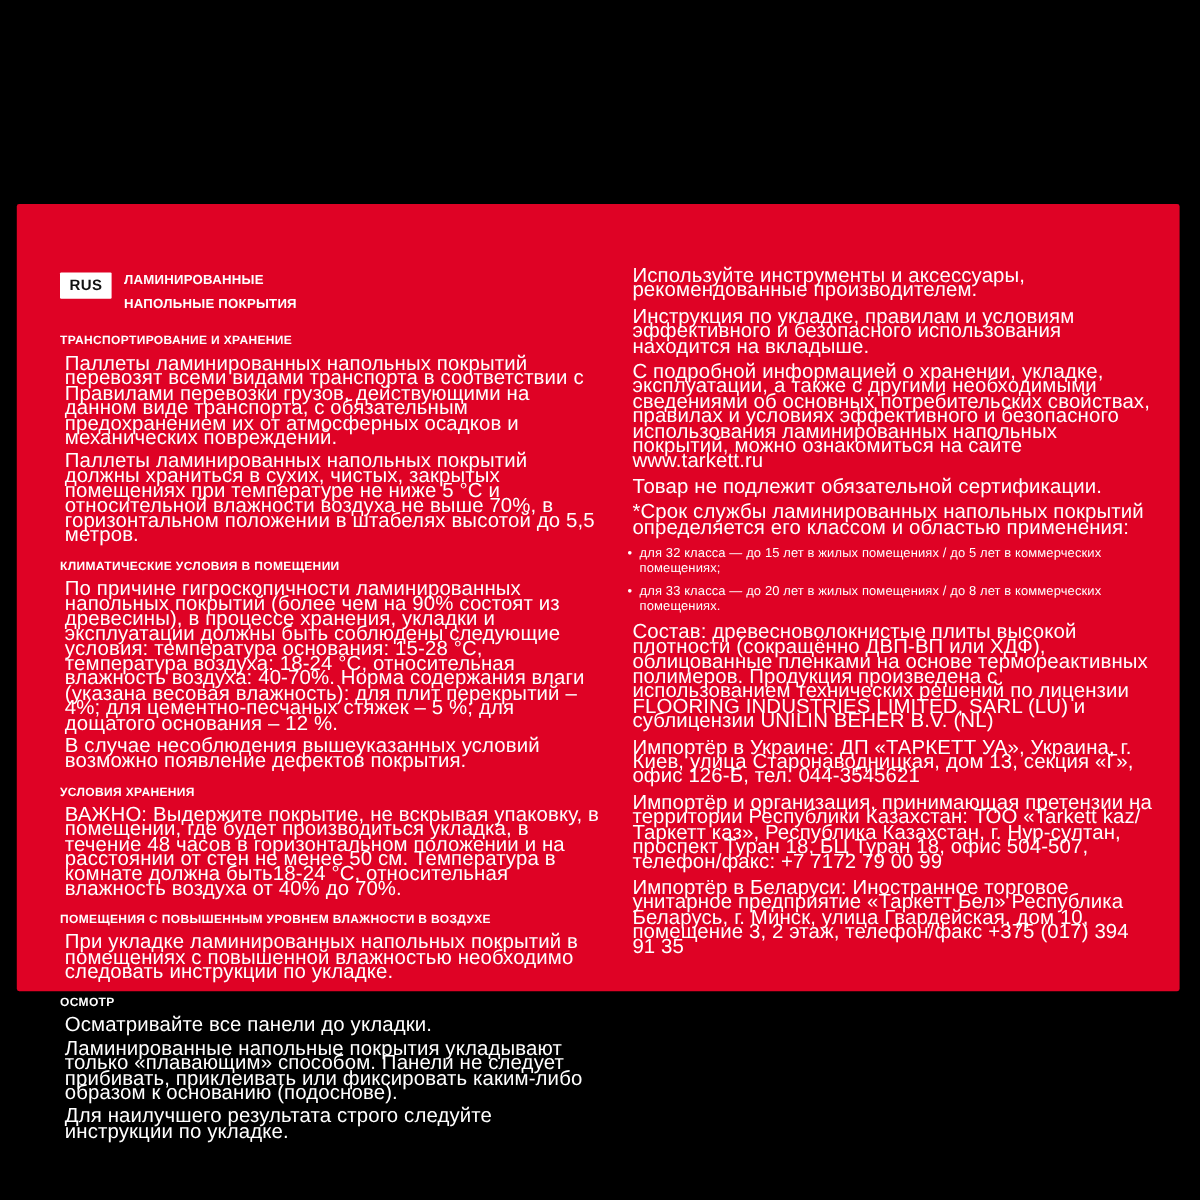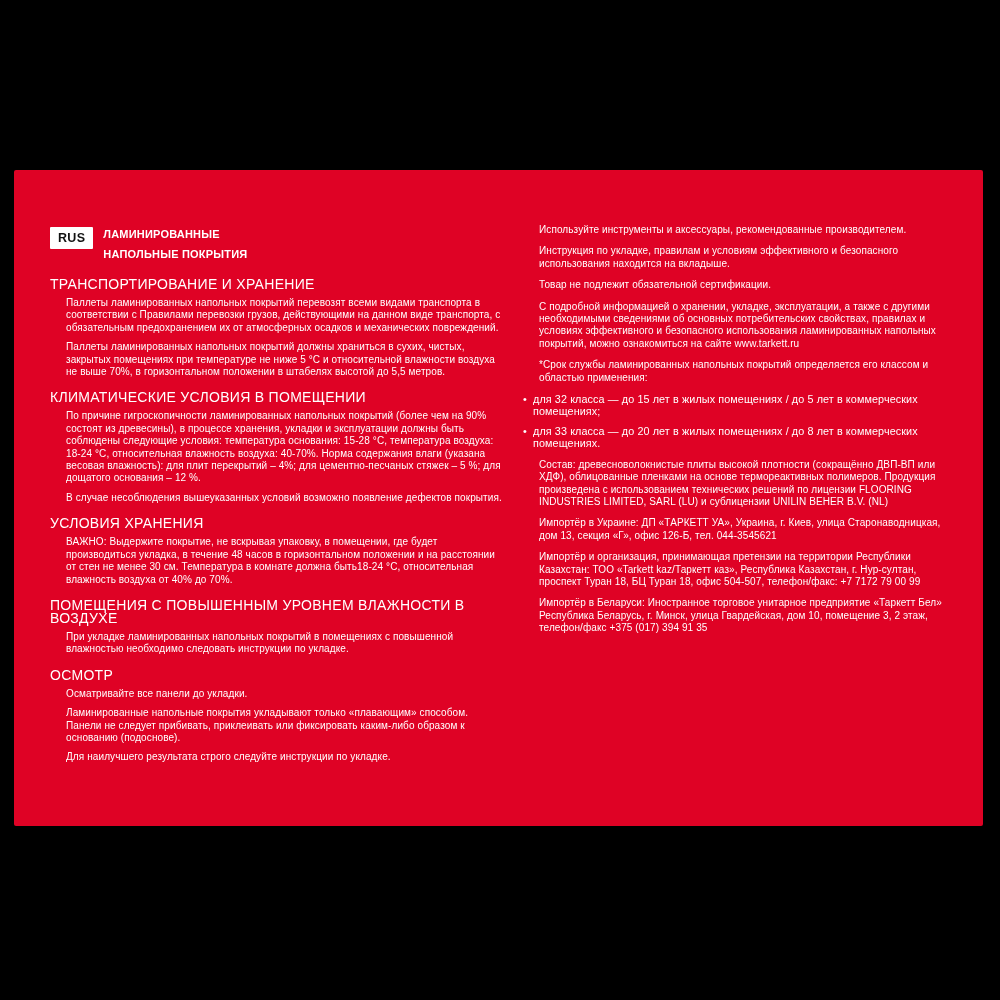--- a/index.html
+++ b/index.html
@@ -18,24 +18,24 @@
   .col-right{width:437px;flex:0 0 auto;}
   .title-row{display:flex;align-items:flex-start;margin:0 0 14px 0;}
   .badge{
     background:#ffffff;color:#121212;font-weight:bold;font-size:12.5px;line-height:16px;
     padding:3px 8px;border-radius:1px;margin:3px 10px 0 0;letter-spacing:.3px;
   }
   h1{
     margin:0;font-size:11px;line-height:20px;font-weight:bold;letter-spacing:.2px;
   }
   h2{
-    margin:13px 0 6px 0;font-size:14px;line-height:13px;font-weight:normal;letter-spacing:.3px;
+    margin:13px 0 6px 0;font-size:10px;line-height:13px;font-weight:bold;letter-spacing:.3px;
   }
   section:first-of-type h2{margin-top:0;}
-  p{margin:0 0 7px 16px;font-size:10px;line-height:12.4px;letter-spacing:.1px;}
+  p{margin:0 0 7px 4px;font-size:17px;line-height:12.4px;letter-spacing:.1px;}
   .col-right p{margin-bottom:9px;}
   .lead{font-weight:normal;}
   ul{list-style:none;margin:0 0 9px 0;padding:0;}
   li{display:flex;font-size:10.8px;line-height:12.4px;letter-spacing:.1px;margin:0 0 7px 0;}
   .bullet{width:10px;flex:0 0 auto;}
 </style>
 </head>
 <body>
 
 <div class="card">
@@ -54,41 +54,41 @@
       </section>
 
       <section>
         <h2>КЛИМАТИЧЕСКИЕ УСЛОВИЯ В ПОМЕЩЕНИИ</h2>
         <p><span class="lead"></span><span>По причине гигроскопичности ламинированных напольных покрытий (более чем на 90% состоят из древесины), в процессе хранения, укладки и эксплуатации должны быть соблюдены следующие условия: температура основания: 15-28 °С, температура воздуха: 18-24 °С, относительная влажность воздуха: 40-70%. Норма содержания влаги (указана весовая влажность): для плит перекрытий – 4%; для цементно-песчаных стяжек – 5 %; для дощатого основания – 12 %.</span></p>
         <p><span class="lead"></span><span>В случае несоблюдения вышеуказанных условий возможно появление дефектов покрытия.</span></p>
       </section>
 
       <section>
         <h2>УСЛОВИЯ ХРАНЕНИЯ</h2>
-        <p><span class="lead">ВАЖНО:</span><span> Выдержите покрытие, не вскрывая упаковку, в помещении, где будет производиться укладка, в течение 48 часов в горизонтальном положении и на расстоянии от стен не менее 30 см. Температура в комнате должна быть18-24 °С, относительная влажность воздуха от 40% до 70%.</span></p>
+        <p><span class="lead">ВАЖНО:</span><span> Выдержите покрытие, не вскрывая упаковку, в помещении, где будет производиться укладка, в течение 48 часов в горизонтальном положении и на расстоянии от стен не менее 50 см. Температура в комнате должна быть18-24 °С, относительная влажность воздуха от 40% до 70%.</span></p>
       </section>
 
       <section>
         <h2>ПОМЕЩЕНИЯ С ПОВЫШЕННЫМ УРОВНЕМ ВЛАЖНОСТИ В ВОЗДУХЕ</h2>
         <p><span class="lead"></span><span>При укладке ламинированных напольных покрытий в помещениях с повышенной влажностью необходимо следовать инструкции по укладке.</span></p>
       </section>
 
       <section>
         <h2>ОСМОТР</h2>
         <p><span class="lead"></span><span>Осматривайте все панели до укладки.</span></p>
         <p><span class="lead"></span><span>Ламинированные напольные покрытия укладывают только «плавающим» способом. Панели не следует прибивать, приклеивать или фиксировать каким-либо образом к основанию (подоснове).</span></p>
         <p><span class="lead"></span><span>Для наилучшего результата строго следуйте инструкции по укладке.</span></p>
       </section>
     </div>
 
     <div class="col-right">
       <p><span class="lead"></span><span>Используйте инструменты и аксессуары, рекомендованные производителем.</span></p>
       <p><span class="lead"></span><span>Инструкция по укладке, правилам и условиям эффективного и безопасного использования находится на вкладыше.</span></p>
+      <p><span class="lead"></span><span>С подробной информацией о хранении, укладке, эксплуатации, а также с другими необходимыми сведениями об основных потребительских свойствах, правилах и условиях эффективного и безопасного использования ламинированных напольных покрытий, можно ознакомиться на сайте www.tarkett.ru</span></p>
       <p><span class="lead"></span><span>Товар не подлежит обязательной сертификации.</span></p>
-      <p><span class="lead"></span><span>С подробной информацией о хранении, укладке, эксплуатации, а также с другими необходимыми сведениями об основных потребительских свойствах, правилах и условиях эффективного и безопасного использования ламинированных напольных покрытий, можно ознакомиться на сайте www.tarkett.ru</span></p>
       <p><span class="lead"></span><span>*Срок службы ламинированных напольных покрытий определяется его классом и областью применения:</span></p>
 
       <ul>
         <li>
             <span class="bullet">•</span>
             <span>для 32 класса — до 15 лет в жилых помещениях / до 5 лет в коммерческих помещениях;</span>
           </li>
         <li>
             <span class="bullet">•</span>
             <span>для 33 класса — до 20 лет в жилых помещениях / до 8 лет в коммерческих помещениях.</span>

